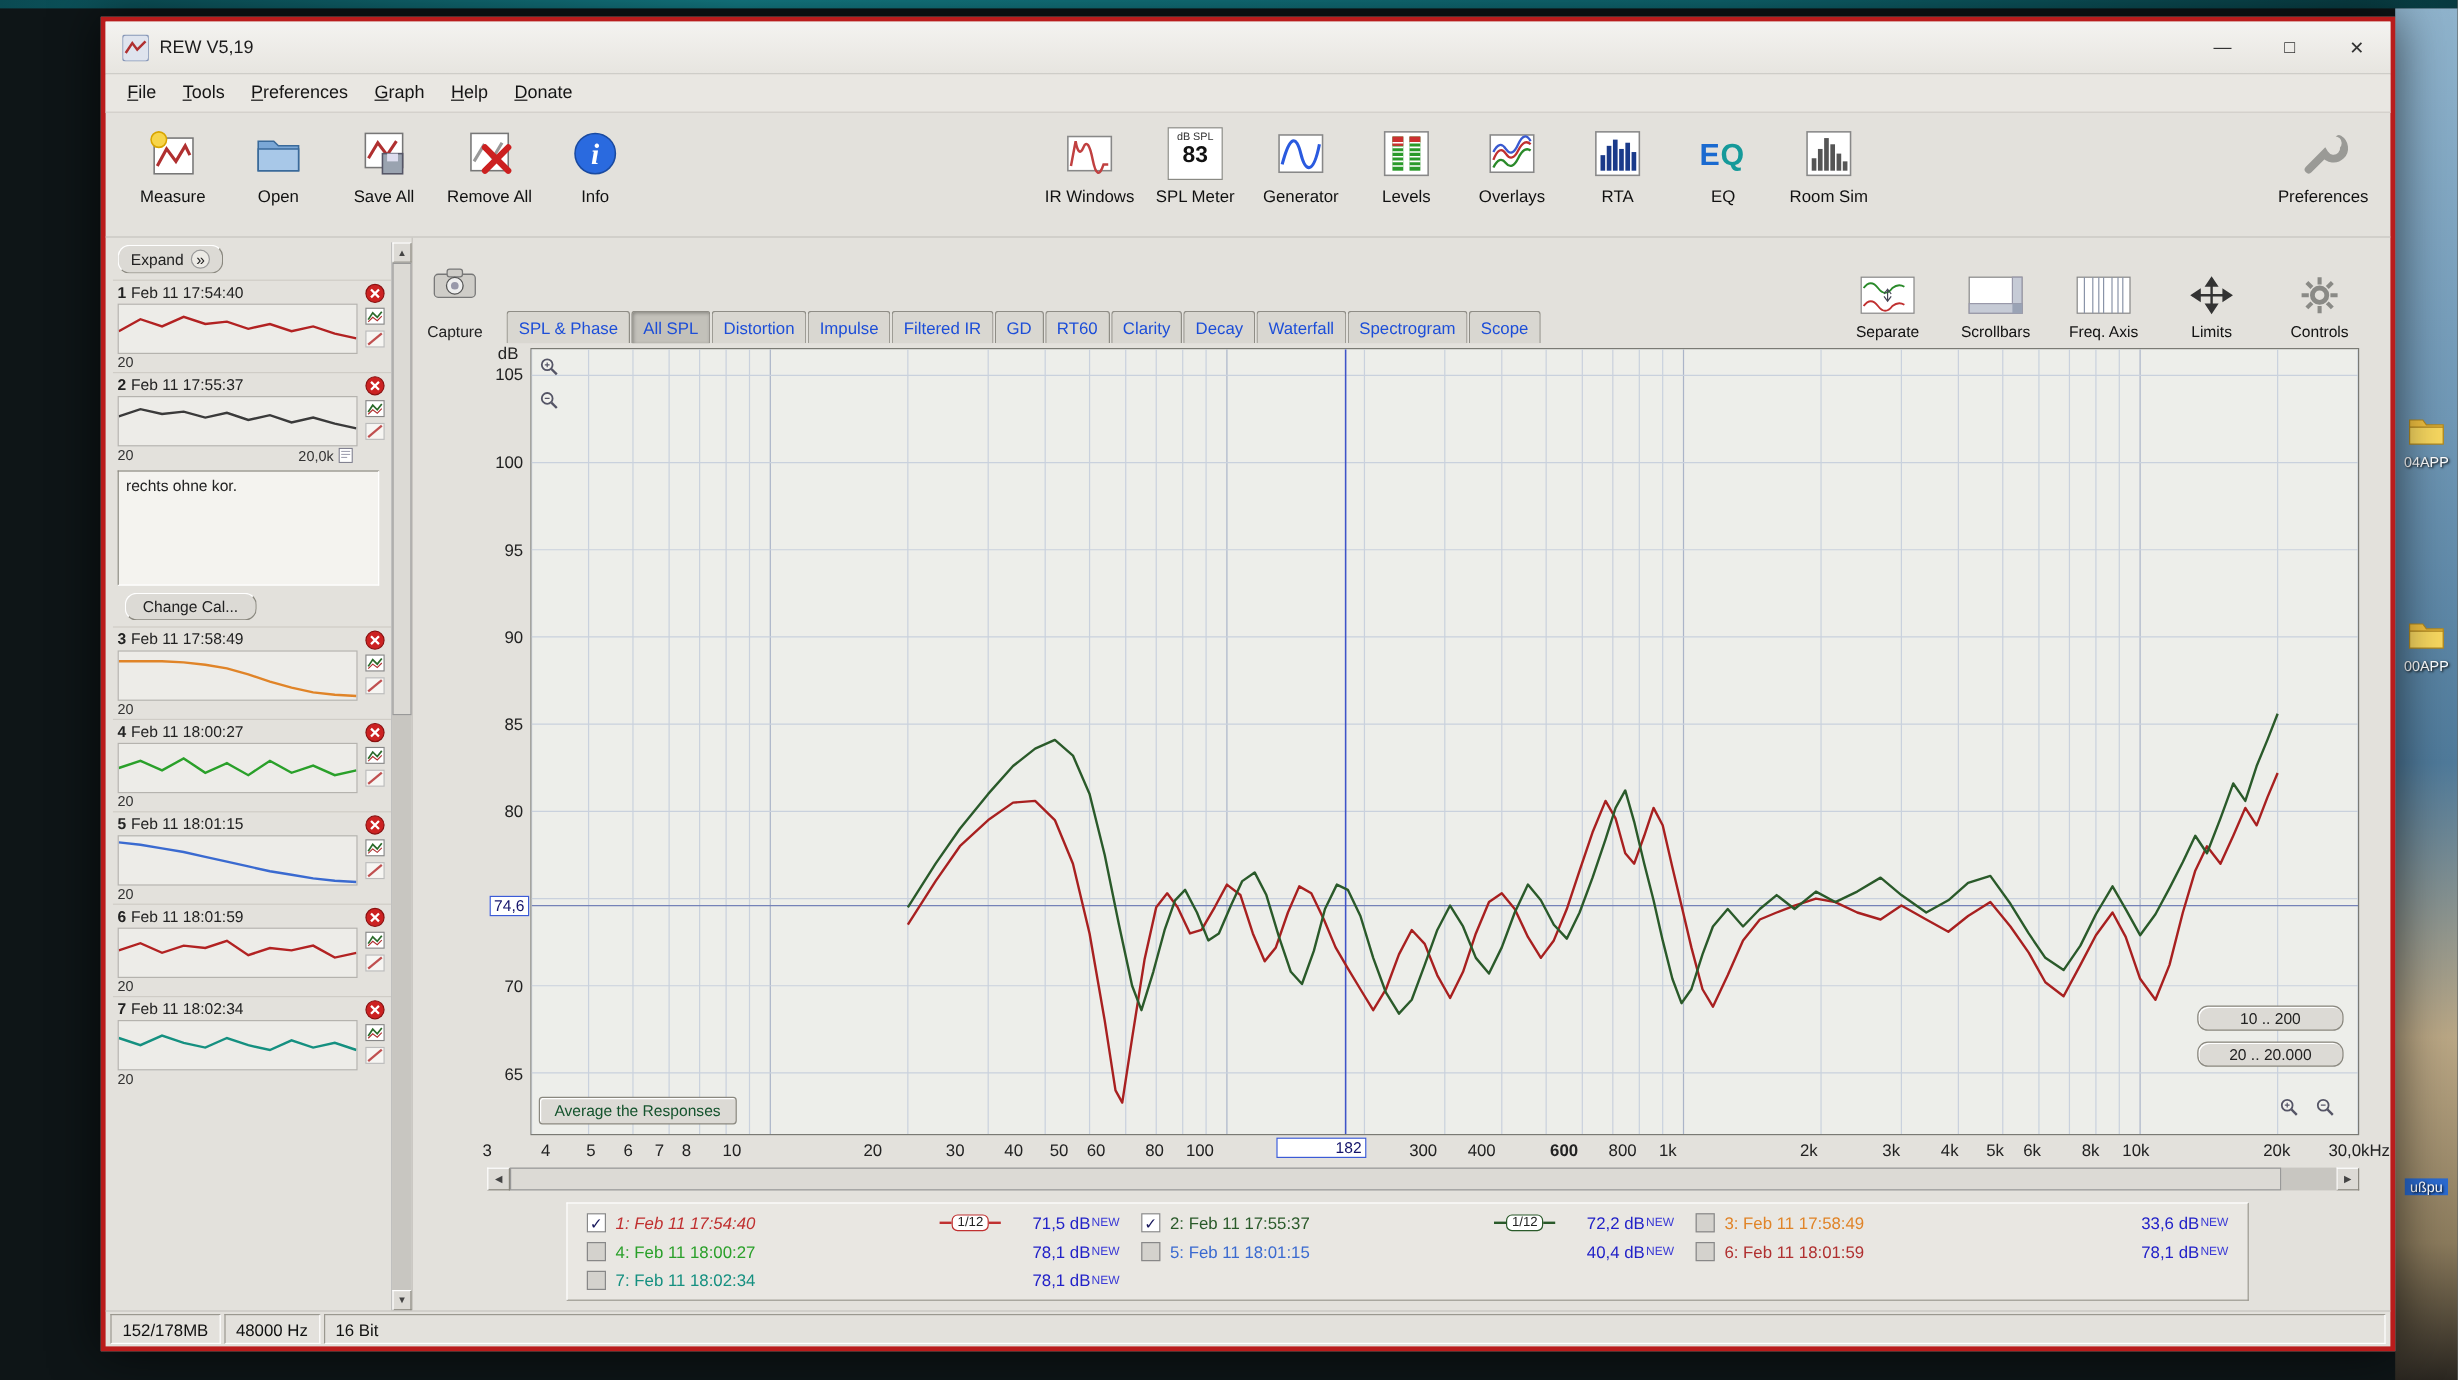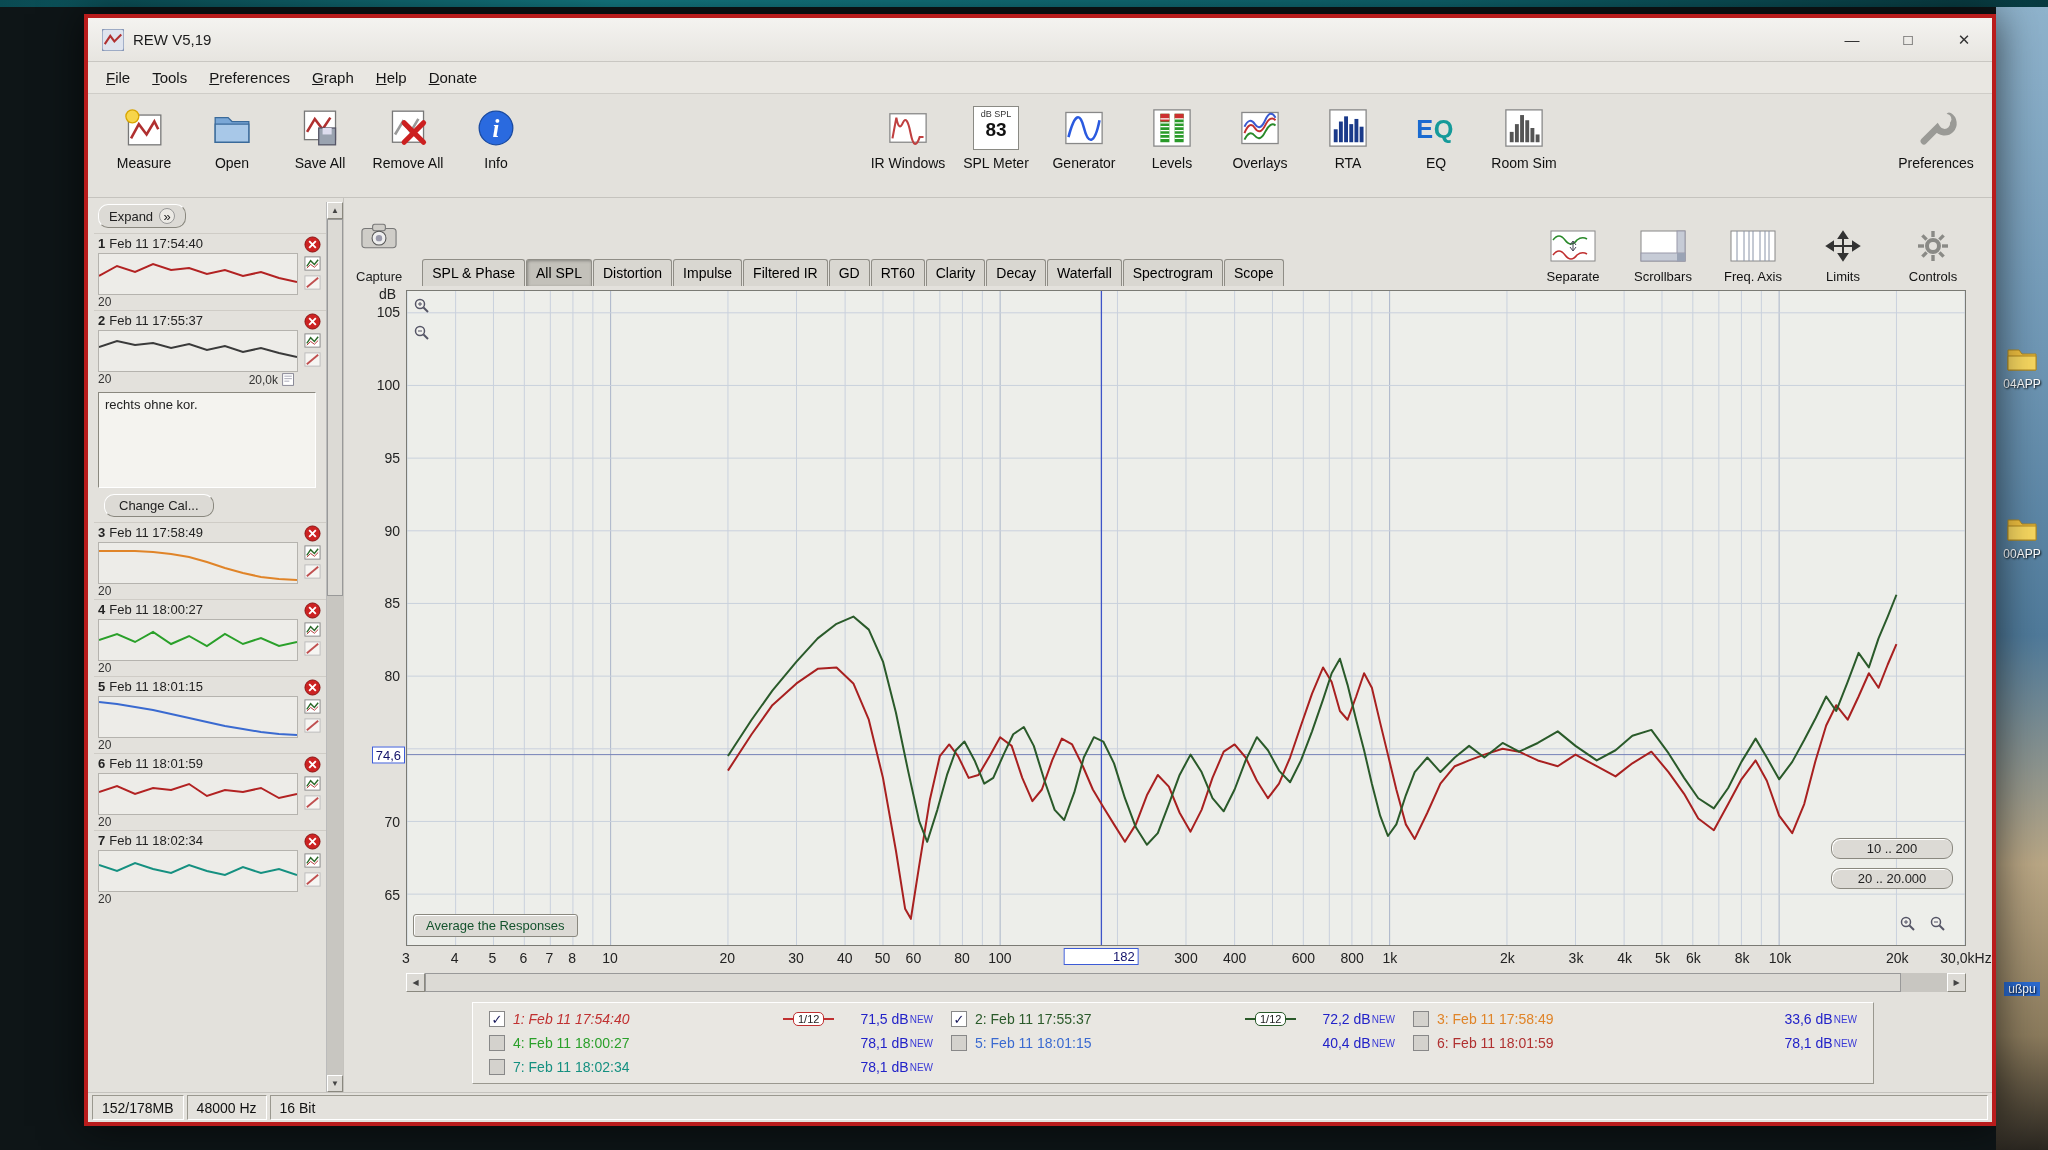--- a/index.html
+++ b/index.html
@@ -68,29 +68,29 @@
   .v-track { flex:1; position:relative; background:#c8c6c1; }
   .v-thumb { position:absolute; top:0; left:0; right:0; height:44%; background:#dcdad5; border:1px solid #999; }
 
   .main { flex:1; display:flex; flex-direction:column; min-width:0; }
   .main-top { height:88px; display:flex; align-items:flex-end; padding:0 16px 0 10px; }
   .capture-btn { display:flex; flex-direction:column; align-items:center; font-size:13px; color:#222;
     margin:0 20px 2px 2px; gap:14px; }
   .capture-btn svg { width:40px; height:32px; }
   .tabs { display:flex; align-items:flex-end; white-space:nowrap; }
   .tab { font-size:14px; padding:5px 9px; background:#d9d7d1; border:1px solid #8f8d86; border-bottom:none;
-    margin-right:1px; color:#000000; border-radius:3px 3px 0 0; }
+    margin-right:1px; color:#1d4ed8; border-radius:3px 3px 0 0; }
   .tab.active { background:#c3c1ba; box-shadow:inset 1px 1px 3px rgba(0,0,0,.3); }
   .graph-tools { margin-left:auto; display:flex; gap:4px; align-items:flex-end; padding-bottom:2px; }
   .gtool { width:86px; display:flex; flex-direction:column; align-items:center; font-size:13px; gap:3px; color:#111; }
   .gtool svg { width:48px; height:34px; }
 
   .graph-zone { flex:1; display:flex; flex-direction:column; padding:4px 26px 0 0; min-height:0; }
   .plot-row { flex:1; display:flex; min-height:0; }
-  .y-axis { width:62px; position:relative; font-size:14px; color:#222; }
+  .y-axis { width:62px; position:relative; font-size:14px; color:#222;margin-left:36px; }
   .y-title { position:absolute; right:10px; top:-4px; }
   .y-tick { position:absolute; right:6px; transform:translateY(-50%); }
   .ybox { position:absolute; right:1px; transform:translateY(-50%); background:#fff;
     border:1px solid #3c5bd6; padding:0 3px; font-size:13px; color:#13136a; z-index:2; }
   .plot { flex:1; position:relative; border:1px solid #7a7a74; background:#edeeea; }
   #plot-svg { position:absolute; inset:0; width:100%; height:100%; }
 
   .x-axis { height:26px; position:relative; margin-left:62px; font-size:14px; color:#222; }
   .x-tick { position:absolute; top:4px; transform:translateX(-50%); white-space:nowrap; }
   .xbox { position:absolute; transform:translateX(-50%); top:2px; background:#fff;
@@ -790,21 +790,21 @@
             <span class="x-tick" style="left: 20.5977%;">20</span>
             <span class="x-tick" style="left: 25%;">30</span>
             <span class="x-tick" style="left: 28.1235%;">40</span>
             <span class="x-tick" style="left: 30.5462%;">50</span>
             <span class="x-tick" style="left: 32.5257%;">60</span>
             <span class="x-tick" style="left: 35.6492%;">80</span>
             <span class="x-tick" style="left: 38.072%;">100</span>
             <span class="x-tick" style="left: 45.5977%;">200</span>
             <span class="x-tick" style="left: 50%;">300</span>
             <span class="x-tick" style="left: 53.1235%;">400</span>
-            <span class="x-tick" style="left: 57.5257%;">600</span>
+            <span class="x-tick" style="left: 57.5257%; font-weight: bold;">600</span>
             <span class="x-tick" style="left: 60.6492%;">800</span>
             <span class="x-tick" style="left: 63.072%;">1k</span>
             <span class="x-tick" style="left: 70.5977%;">2k</span>
             <span class="x-tick" style="left: 75%;">3k</span>
             <span class="x-tick" style="left: 78.1235%;">4k</span>
             <span class="x-tick" style="left: 80.5462%;">5k</span>
             <span class="x-tick" style="left: 82.5257%;">6k</span>
             <span class="x-tick" style="left: 85.6492%;">8k</span>
             <span class="x-tick" style="left: 88.072%;">10k</span>
             <span class="x-tick" style="left: 95.5977%;">20k</span>

